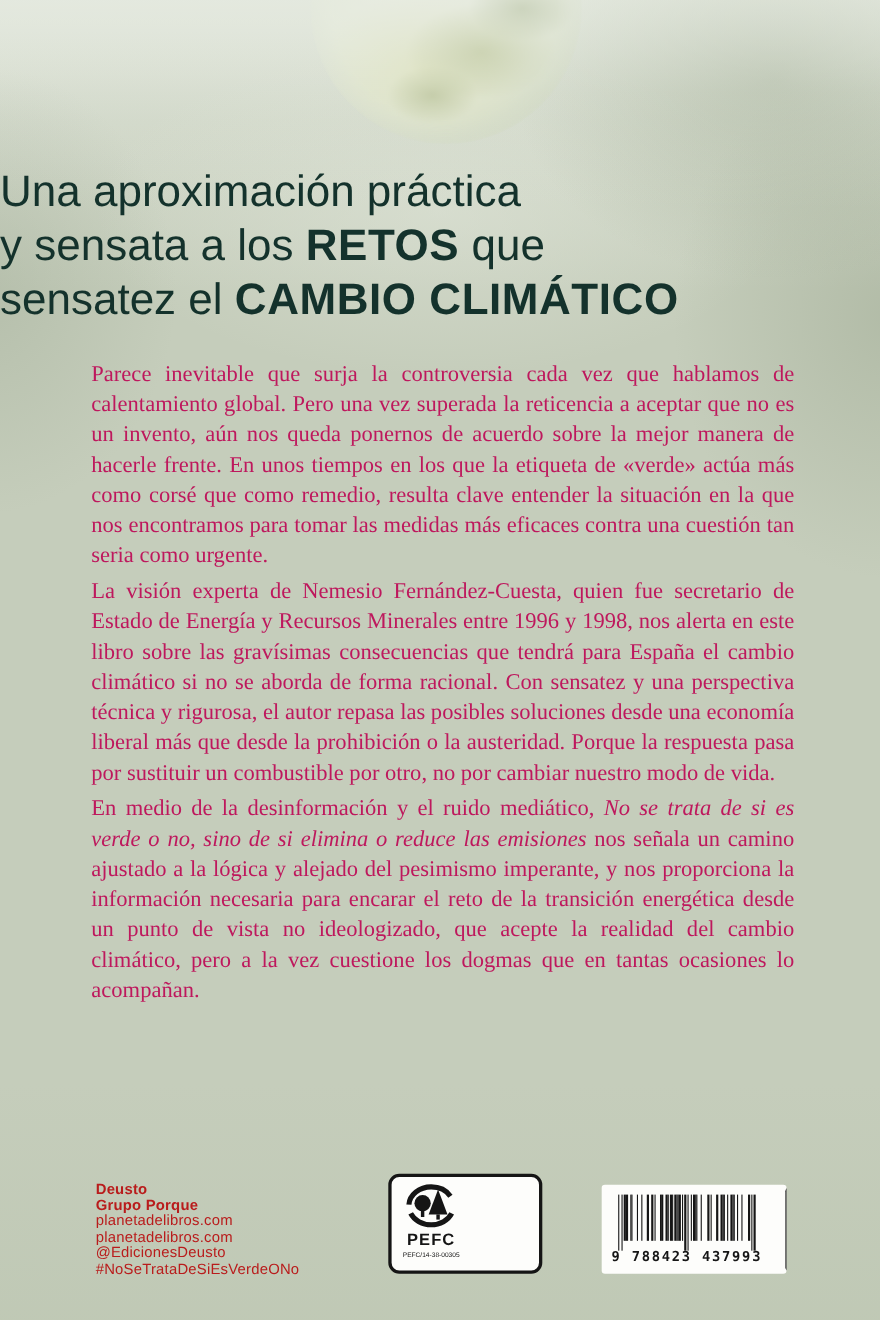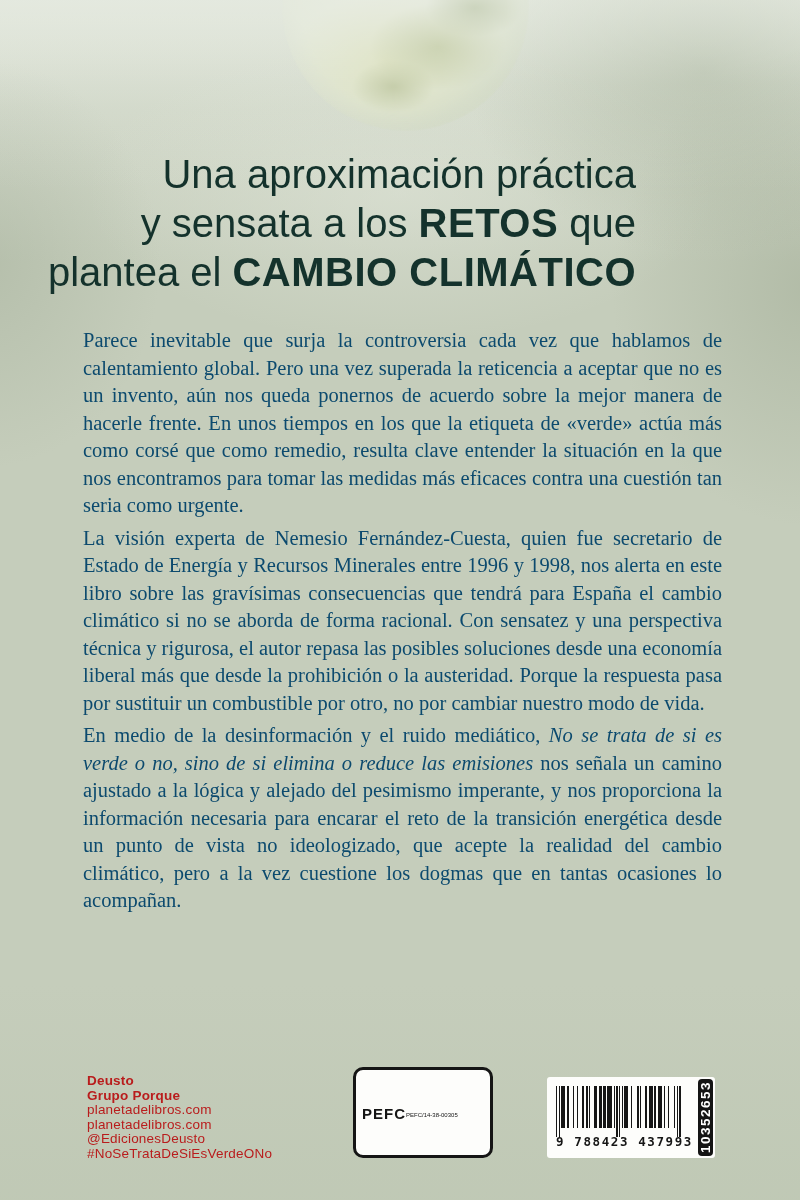--- a/index.html
+++ b/index.html
@@ -34,60 +34,60 @@
     mask-image: radial-gradient(circle, #000 58%, rgba(0,0,0,0) 84%);
   }
   .mist-top {
     position:absolute; inset:0;
     background: linear-gradient(180deg, rgba(228,233,223,0.55) 0%, rgba(228,233,223,0.15) 7%, rgba(228,233,223,0) 16%);
     pointer-events:none;
   }
   
   .headline {
     position:absolute; top:150px; left:0; width:636px;
-    text-align:right; color:#14322c;
+    text-align:left; color:#14322c;
     font-size:40px; line-height:49px; font-weight:400; letter-spacing:0px;
   }
   .headline .hl-bold { font-weight:800; letter-spacing:0.5px; }
   
   .body-text {
     position:absolute; top:327px; left:83px; width:639px;
     font-family:"Liberation Serif", serif;
-    font-size:20.5px; line-height:27.5px; color:#0c4a6e;
+    font-size:20.5px; line-height:27.5px; color:#be185d;
     text-align:justify;
     -webkit-hyphens:auto; hyphens:auto;
   }
   .body-text p + p { margin-top:5px; }
   .body-text .it { font-style:italic; }
   
   .publisher {
     position:absolute; left:87px; top:1074px;
     font-size:13.5px; line-height:14.6px; color:#b91c1c; letter-spacing:0.2px;
   }
   .publisher .b { font-weight:700; }
   
   .pefc-box {
     position:absolute; left:353px; top:1067px; width:140px; height:91px;
     background:#fdfdfb; border:3px solid #151515; border-radius:10px;
     display:flex; padding:5px 5px 4px 6px; color:#151515;
   }
-  .pefc-left { width:60px; display:flex; align-items:center; }
+  .pefc-left { width:60px; display:flex; flex-direction:column; align-items:center; }
   .pefc-left svg { width:50px; height:44px; display:block; }
   .pefc-name { font-weight:800; font-size:15px; letter-spacing:1px; line-height:15px; margin-top:1px; }
   .pefc-code { font-size:6px; line-height:8px; margin-top:3px; white-space:nowrap; }
   .pefc-right { flex:1; padding:5px 1px 2px 6px; display:flex; flex-direction:column; }
   .pefc-cert { font-size:7.5px; font-weight:700; }
   .pefc-claim { font-size:7px; line-height:9px; margin-top:11px; }
   .pefc-url { font-size:7px; font-weight:700; margin-top:auto; padding-bottom:3px; }
   
   .barcode-box {
     position:absolute; left:547px; top:1077px; width:168px; height:81px;
     background:#fdfdfb; border-radius:3px; display:flex; overflow:hidden;
   }
-  .barcode-main { flex:1; padding:9px 5px 3px 9px; display:flex; flex-direction:column; }
+  .barcode-main { flex:1; padding:9px 21px 3px 9px; display:flex; flex-direction:column;align-items:center; }
   .barcode-bars { display:flex; height:42px; align-items:flex-start; }
   .barcode-bars i { flex:0 0 1.32px; height:100%; }
   .barcode-bars i.on { background:#161616; }
   .barcode-bars i.on.guard { height:122%; }
   .barcode-digits {
     margin-top:6px; font-family:"DejaVu Sans Mono", monospace;
     font-size:12.5px; font-weight:700; color:#161616; letter-spacing:1.6px; white-space:nowrap;
   }
   .barcode-strip {
     width:27px; margin:2px 2px 2px 0; background:#141414; border-radius:4px;
@@ -104,21 +104,21 @@
 
 <div class="cover">
 
   <div class="bg-mist"></div>
   <div class="globe"></div>
   <div class="mist-top"></div>
 
   <div class="headline">
     <div class="hl-line"><span>Una aproximación práctica</span></div>
     <div class="hl-line"><span>y sensata a los </span><span class="hl-bold">RETOS</span><span> que</span></div>
-    <div class="hl-line"><span>plantea el </span><span class="hl-bold">CAMBIO CLIMÁTICO</span></div>
+    <div class="hl-line"><span>sensatez el </span><span class="hl-bold">CAMBIO CLIMÁTICO</span></div>
   </div>
 
   <div class="body-text">
     <p>Parece inevitable que surja la controversia cada vez que hablamos de calentamiento global. Pero una vez superada la reticencia a aceptar que no es un invento, aún nos queda ponernos de acuerdo sobre la mejor manera de hacerle frente. En unos tiempos en los que la etiqueta de «verde» actúa más como corsé que como remedio, resulta clave entender la situación en la que nos encontramos para tomar las medidas más eficaces contra una cuestión tan seria como urgente.</p>
     <p>La visión experta de Nemesio Fernández-Cuesta, quien fue secretario de Estado de Energía y Recursos Minerales entre 1996 y 1998, nos alerta en este libro sobre las gravísimas consecuencias que tendrá para España el cambio climático si no se aborda de forma racional. Con sensatez y una perspectiva técnica y rigurosa, el autor repasa las posibles soluciones desde una economía liberal más que desde la prohibición o la austeridad. Porque la respuesta pasa por sustituir un combustible por otro, no por cambiar nuestro modo de vida.</p>
     <p><span>En medio de la desinformación y el ruido mediático, </span><span class="it">No se trata de si es verde o no, sino de si elimina o reduce las emisiones</span><span> nos señala un camino ajustado a la lógica y alejado del pesimismo imperante, y nos proporciona la información necesaria para encarar el reto de la transición energética desde un punto de vista no ideologizado, que acepte la realidad del cambio climático, pero a la vez cuestione los dogmas que en tantas ocasiones lo acompañan.</span></p>
   </div>
 
   <div class="publisher">
     <div class="b">Deusto</div>

